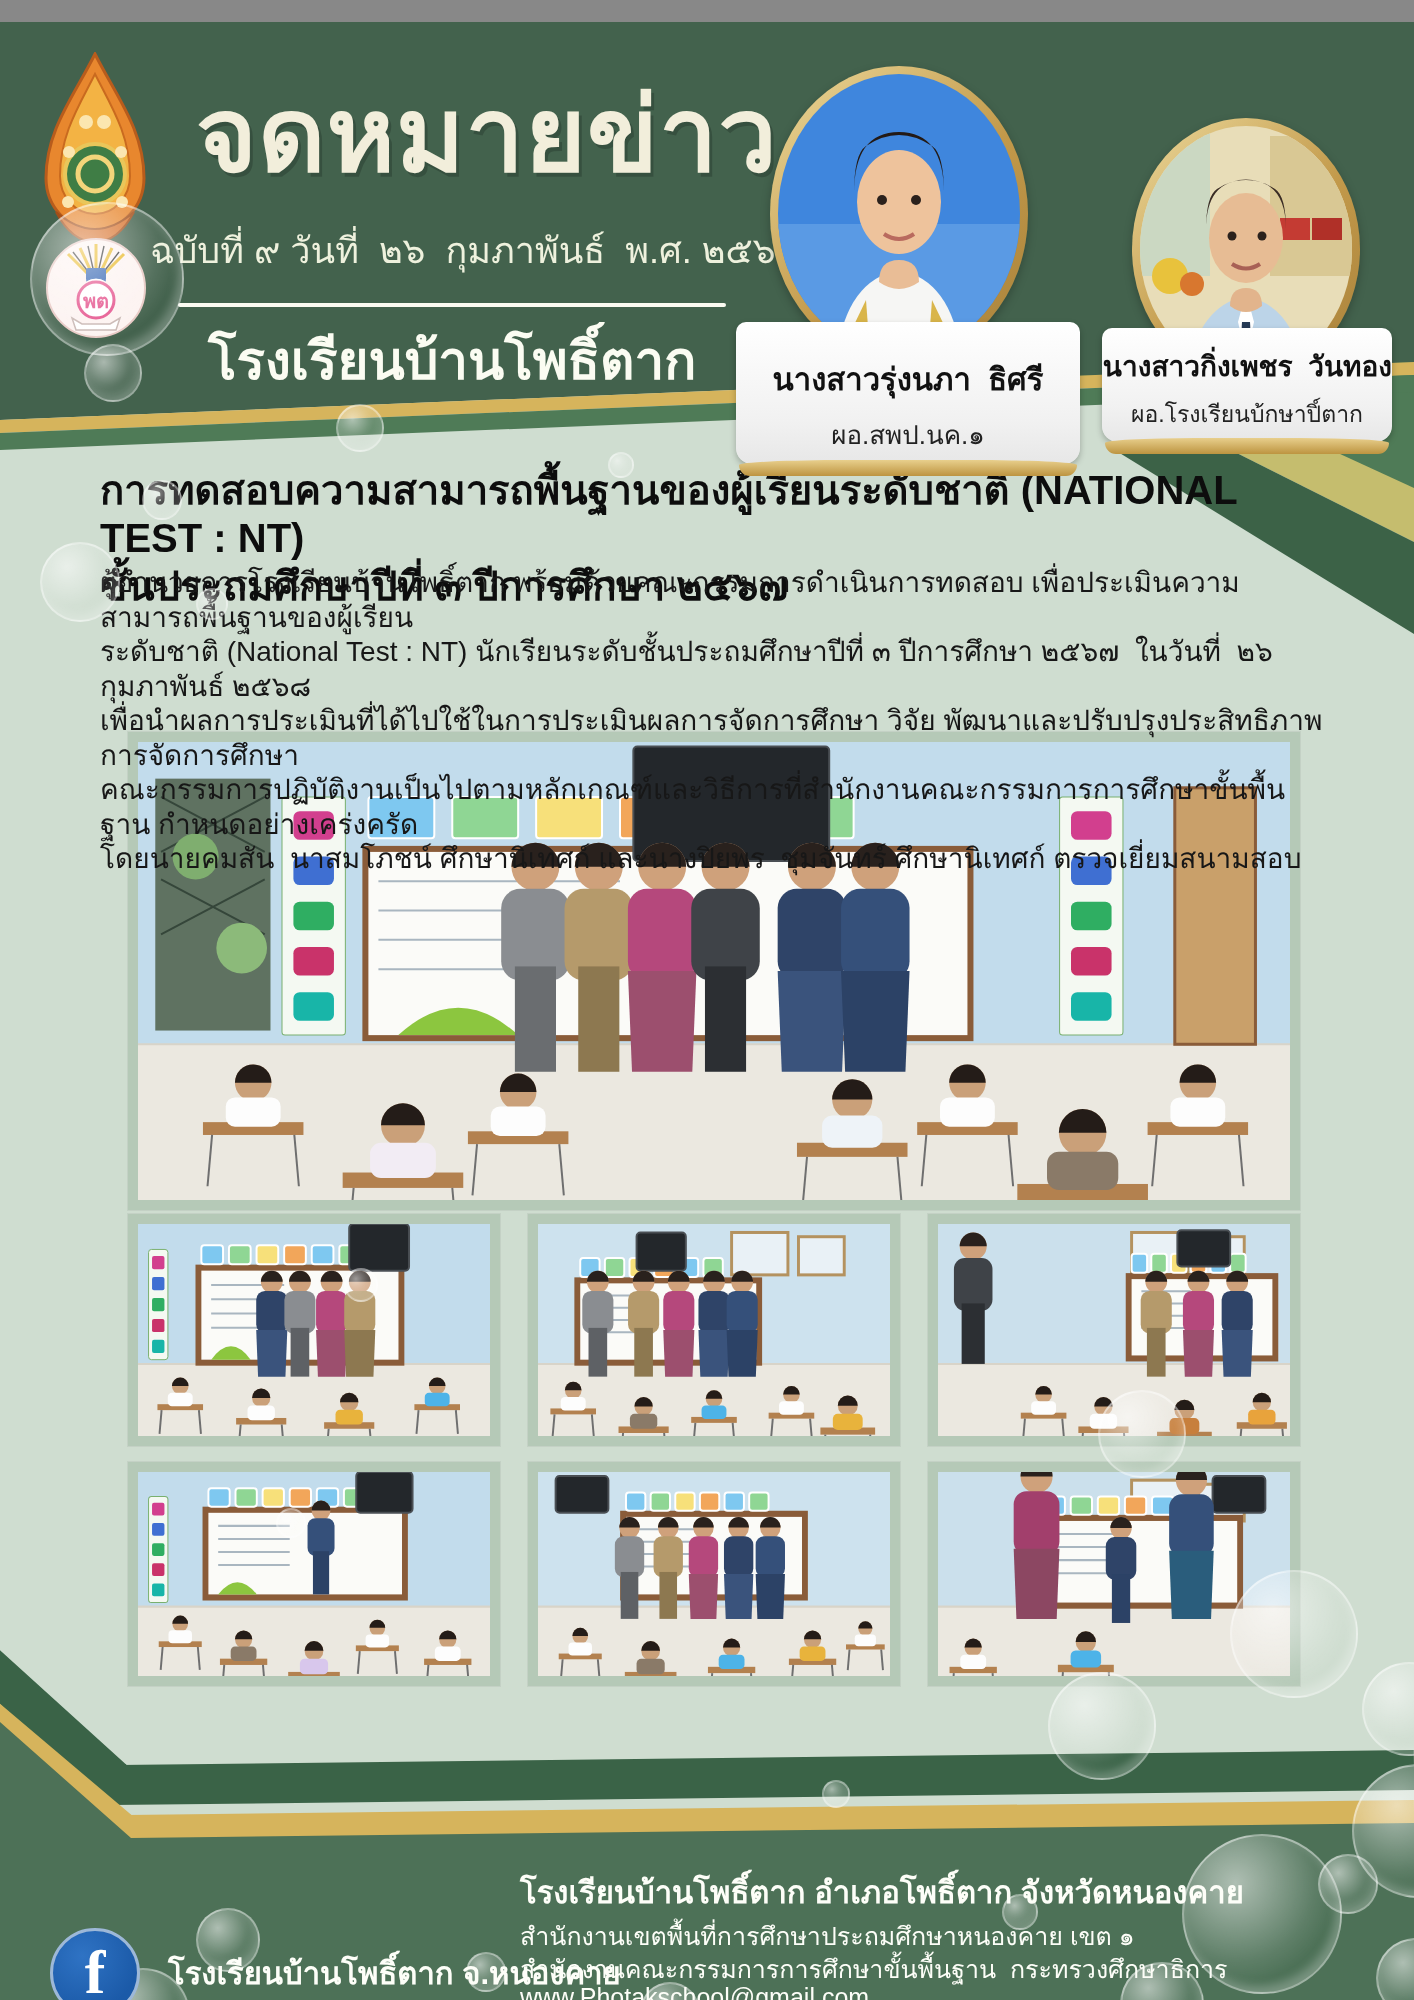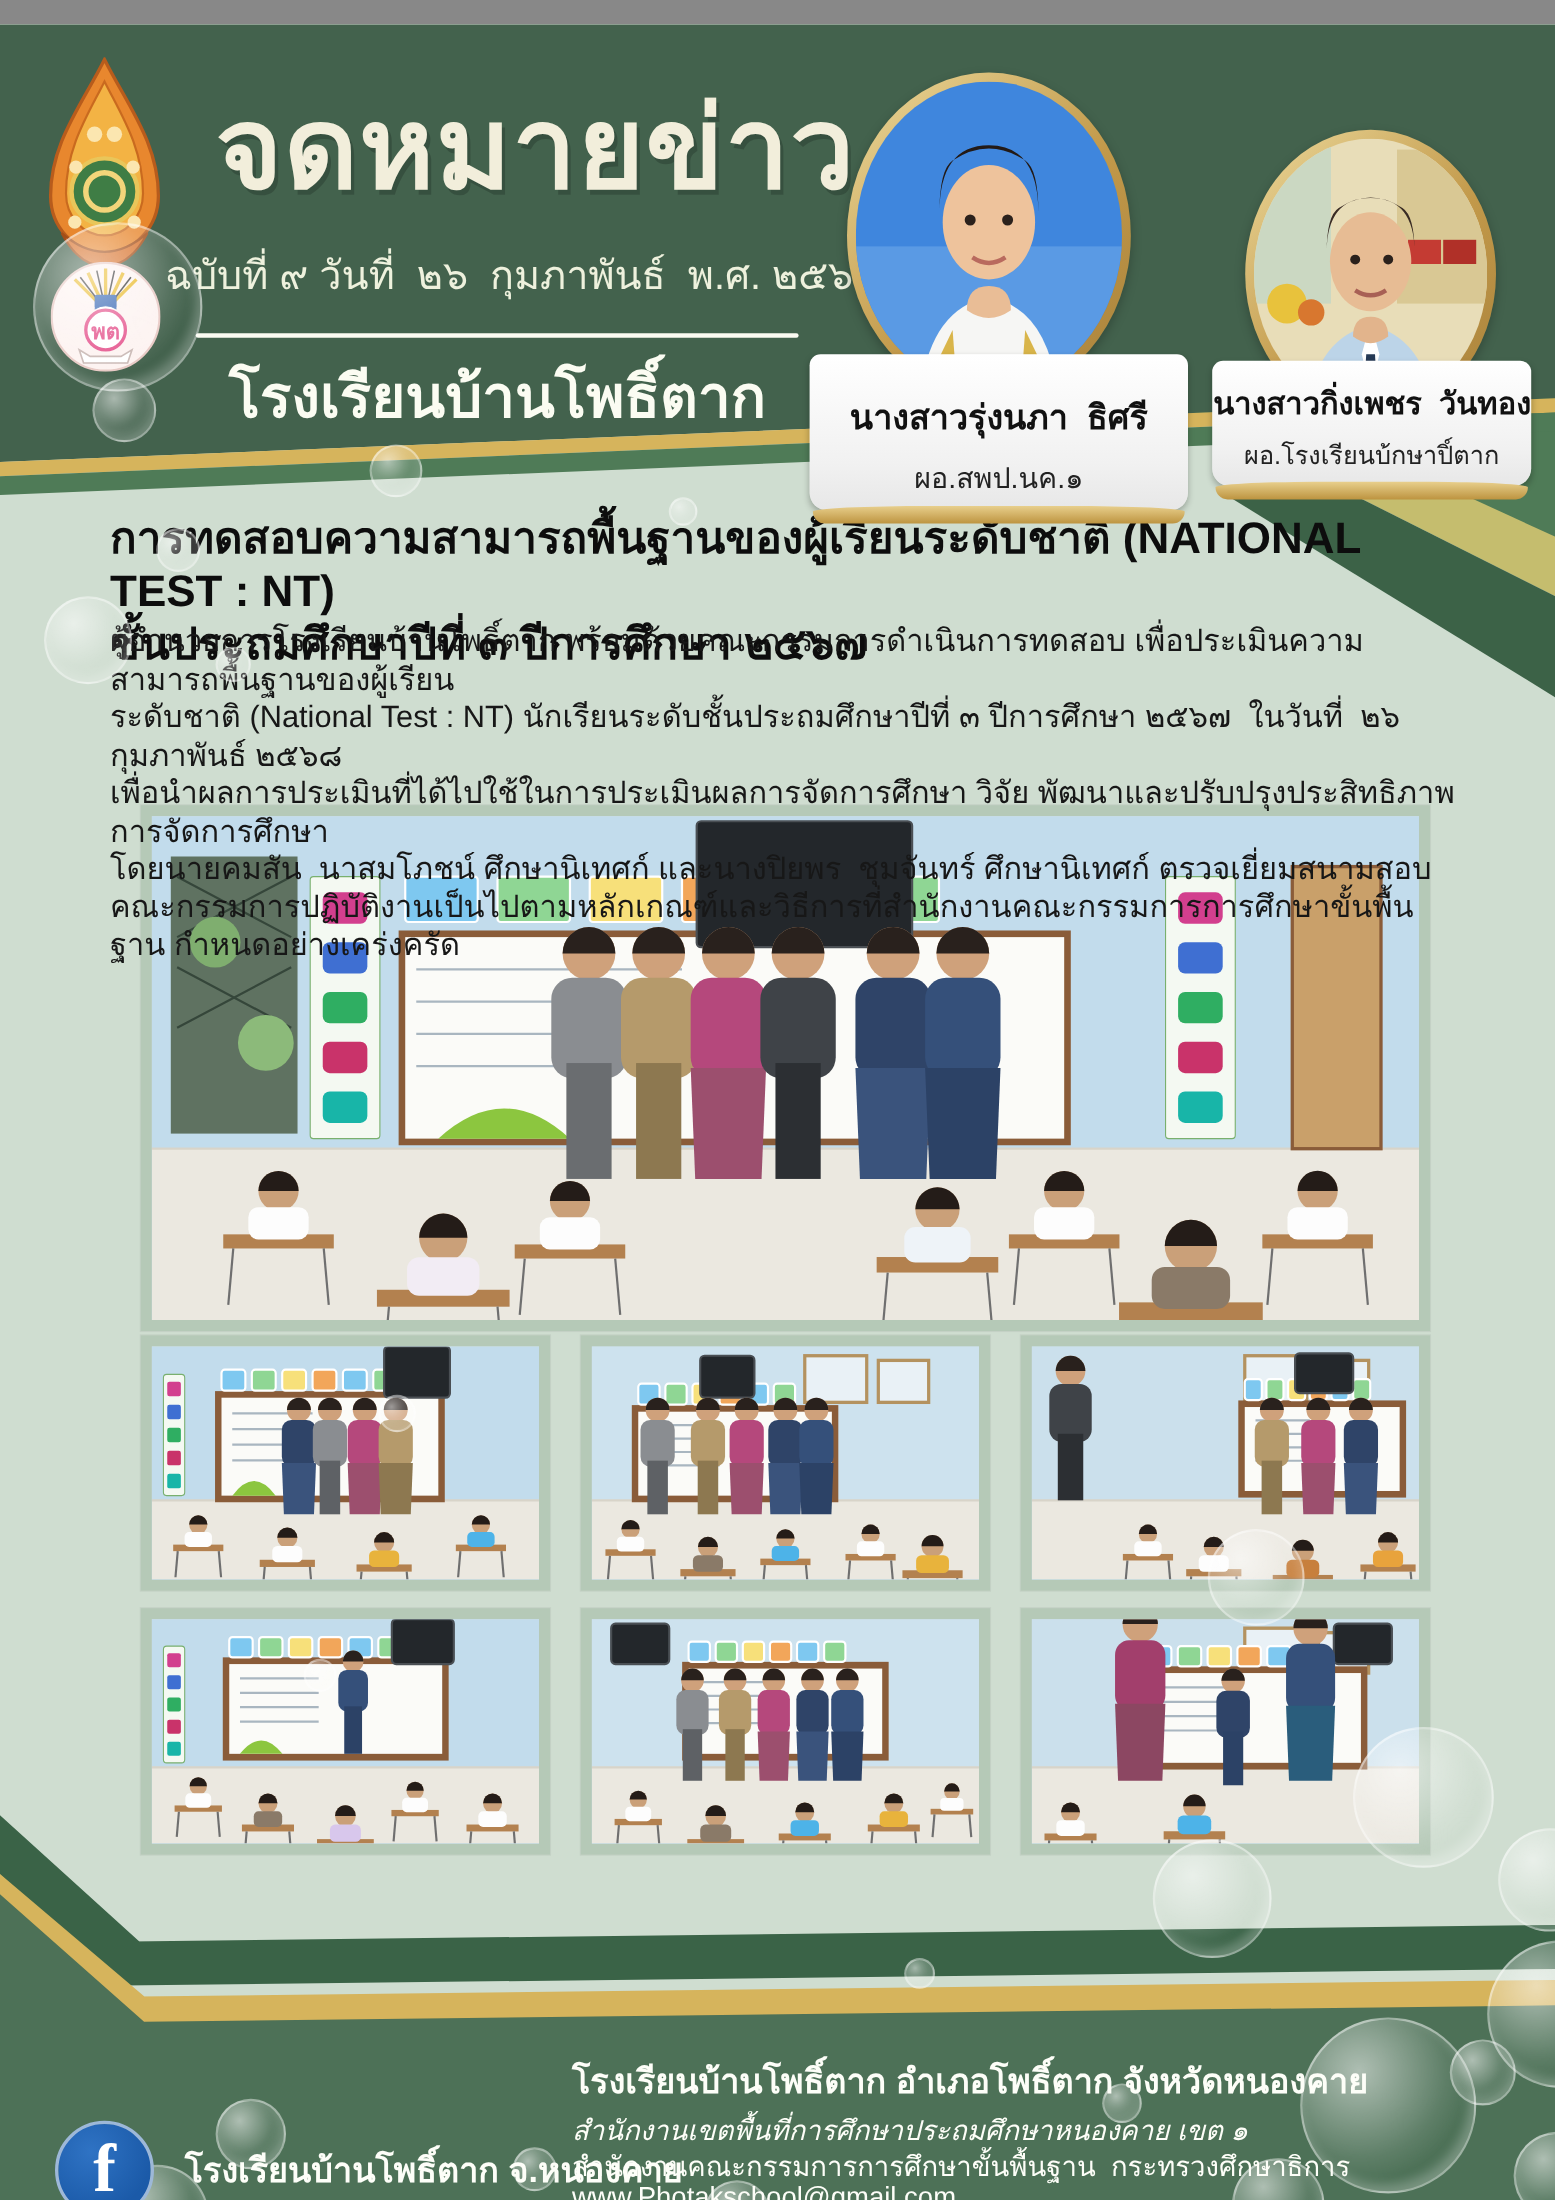--- a/index.html
+++ b/index.html
@@ -91,21 +91,21 @@
   .g{width:372px; height:232px;}
   #photo-g1{left:128px; top:1192px;}
   #photo-g2{left:528px; top:1192px;}
   #photo-g3{left:928px; top:1192px;}
   #photo-g4{left:128px; top:1440px; height:224px;}
   #photo-g5{left:528px; top:1440px; height:224px;}
   #photo-g6{left:928px; top:1440px; height:224px;}
   
   .f-text{z-index:7; color:#fdfef8;}
   #footer-school{left:520px; top:1845px; font-size:31px; font-weight:bold;}
-  #footer-district{left:520px; top:1894px; font-size:25px;font-style:italic;}
+  #footer-district{left:520px; top:1894px; font-size:25px;}
   #footer-ministry{left:520px; top:1927px; font-size:25px;}
   #footer-email{left:520px; top:1961px; font-size:25px;}
   #fb-badge{left:50px; top:1906px; z-index:7; display:flex; align-items:center; gap:28px; cursor:pointer;}
   #fb-circle{
     width:84px; height:84px; border-radius:50%;
     background:radial-gradient(circle at 35% 30%, #2f73c4, #1b5aa8 70%);
     border:3px solid #9db8d8; position:relative;
   }
   #fb-f{
     position:absolute; left:0; top:6px; width:100%; text-align:center;
@@ -233,22 +233,22 @@
   </div>
 
   <div id="headline" class="abs">
     <div>การทดสอบความสามารถพื้นฐานของผู้เรียนระดับชาติ (NATIONAL TEST : NT)</div>
     <div>ชั้นประถมศึกษาปีที่ ๓ ปีการศึกษา ๒๕๖๗</div>
   </div>
   <div id="body-text" class="abs">
     <div class="pre">ผู้อำนวยการโรงเรียนบ้านโพธิ์ตาก พร้อมด้วยคณะกรรมการดำเนินการทดสอบ เพื่อประเมินความสามารถพื้นฐานของผู้เรียน</div>
     <div class="pre">ระดับชาติ (National Test : NT) นักเรียนระดับชั้นประถมศึกษาปีที่ ๓ ปีการศึกษา ๒๕๖๗  ในวันที่  ๒๖  กุมภาพันธ์ ๒๕๖๘</div>
     <div class="pre">เพื่อนำผลการประเมินที่ได้ไปใช้ในการประเมินผลการจัดการศึกษา วิจัย พัฒนาและปรับปรุงประสิทธิภาพการจัดการศึกษา</div>
+    <div class="pre">คณะกรรมการปฏิบัติงานเป็นไปตามหลักเกณฑ์และวิธีการที่สำนักงานคณะกรรมการการศึกษาขั้นพื้นฐาน กำหนดอย่างเคร่งครัด</div>
     <div class="pre">โดยนายคมสัน  นาสมโภชน์ ศึกษานิเทศก์ และนางปิยพร  ชุมจันทร์ ศึกษานิเทศก์ ตรวจเยี่ยมสนามสอบ</div>
-    <div class="pre">คณะกรรมการปฏิบัติงานเป็นไปตามหลักเกณฑ์และวิธีการที่สำนักงานคณะกรรมการการศึกษาขั้นพื้นฐาน กำหนดอย่างเคร่งครัด</div>
   </div>
 
   <div id="photo-main" class="abs photo-frame">
     <div class="photo">
         <svg viewBox="0 0 1150 456" preserveAspectRatio="none">
           <rect width="1150" height="456" fill="#c2dcec"></rect>
           <rect y="300.96000000000004" width="1150" height="155.04000000000002" fill="#ebe8e0"></rect>
           <line x1="0" y1="300.96000000000004" x2="1150" y2="300.96000000000004" stroke="#d8d4c9" stroke-width="2"></line>
           <rect x="17.25" y="36.480000000000004" width="115" height="250.8" fill="#5f7261"></rect>
     <path d="M 23 54.72 l 103.5 54.72 M 23 136.79999999999998 l 103.5 54.72 M 126.5 54.72 l -103.5 54.72 M 126.5 136.79999999999998 l -103.5 54.72" stroke="#35463a" stroke-width="2"></path>

